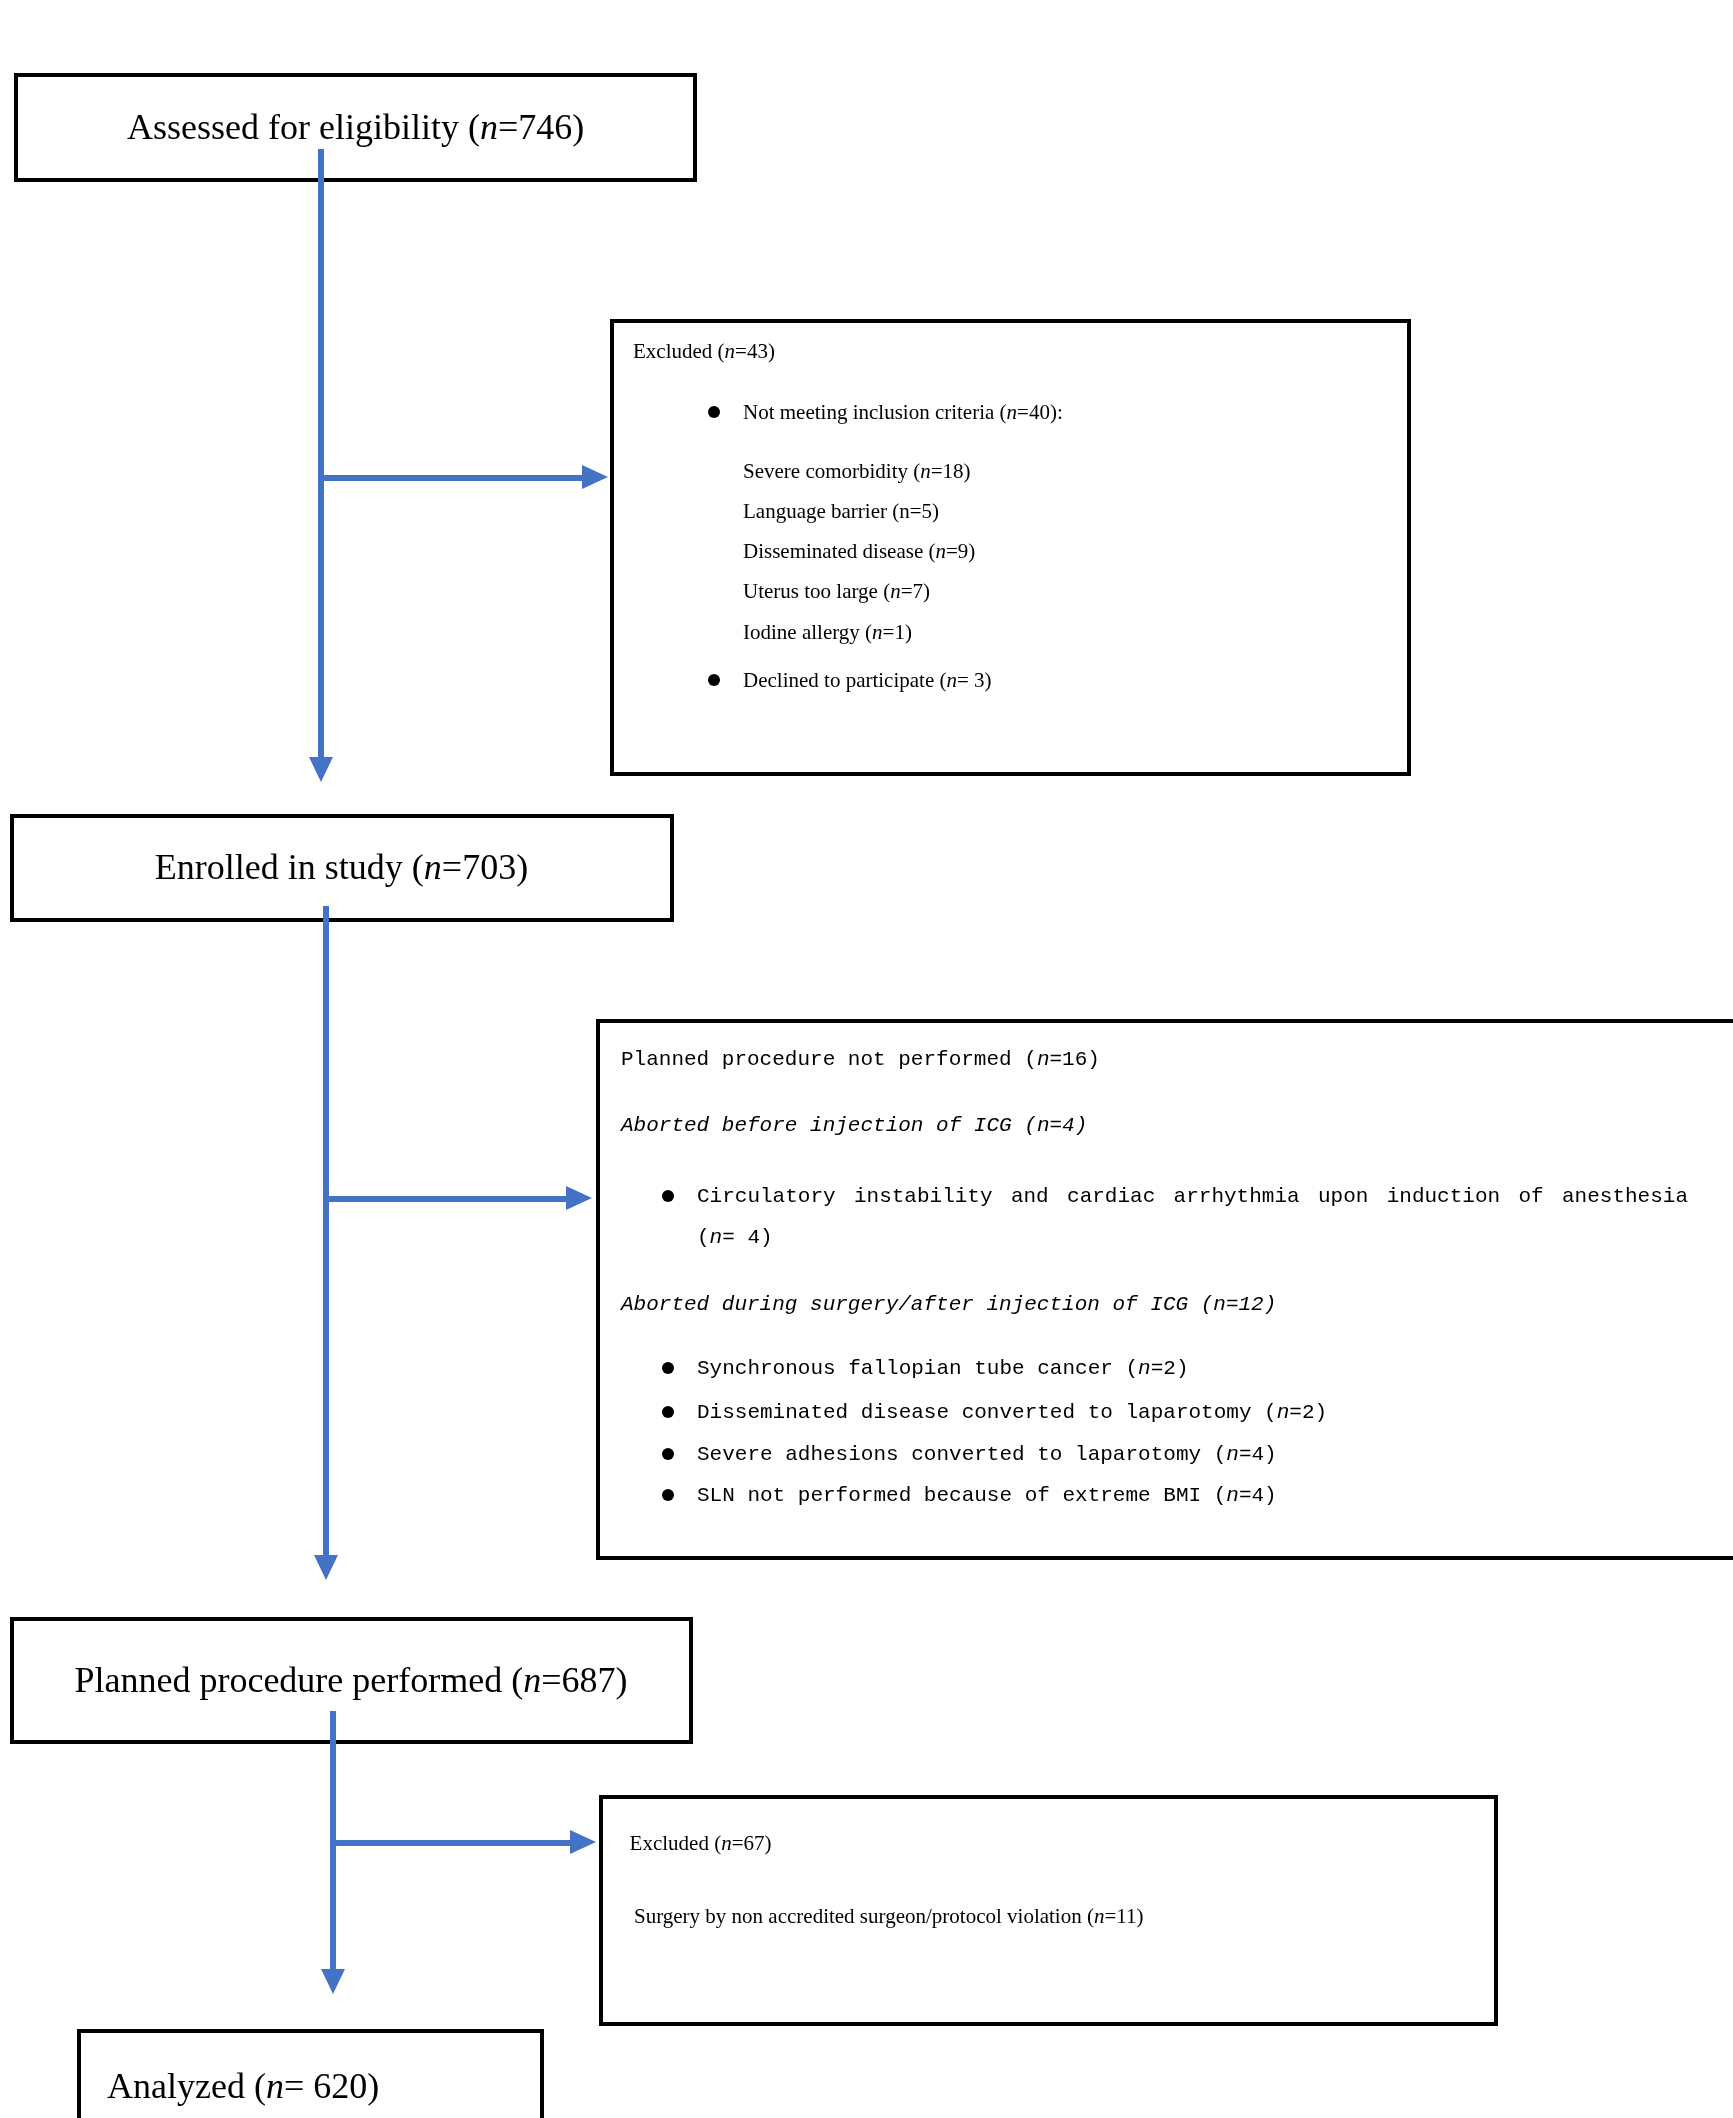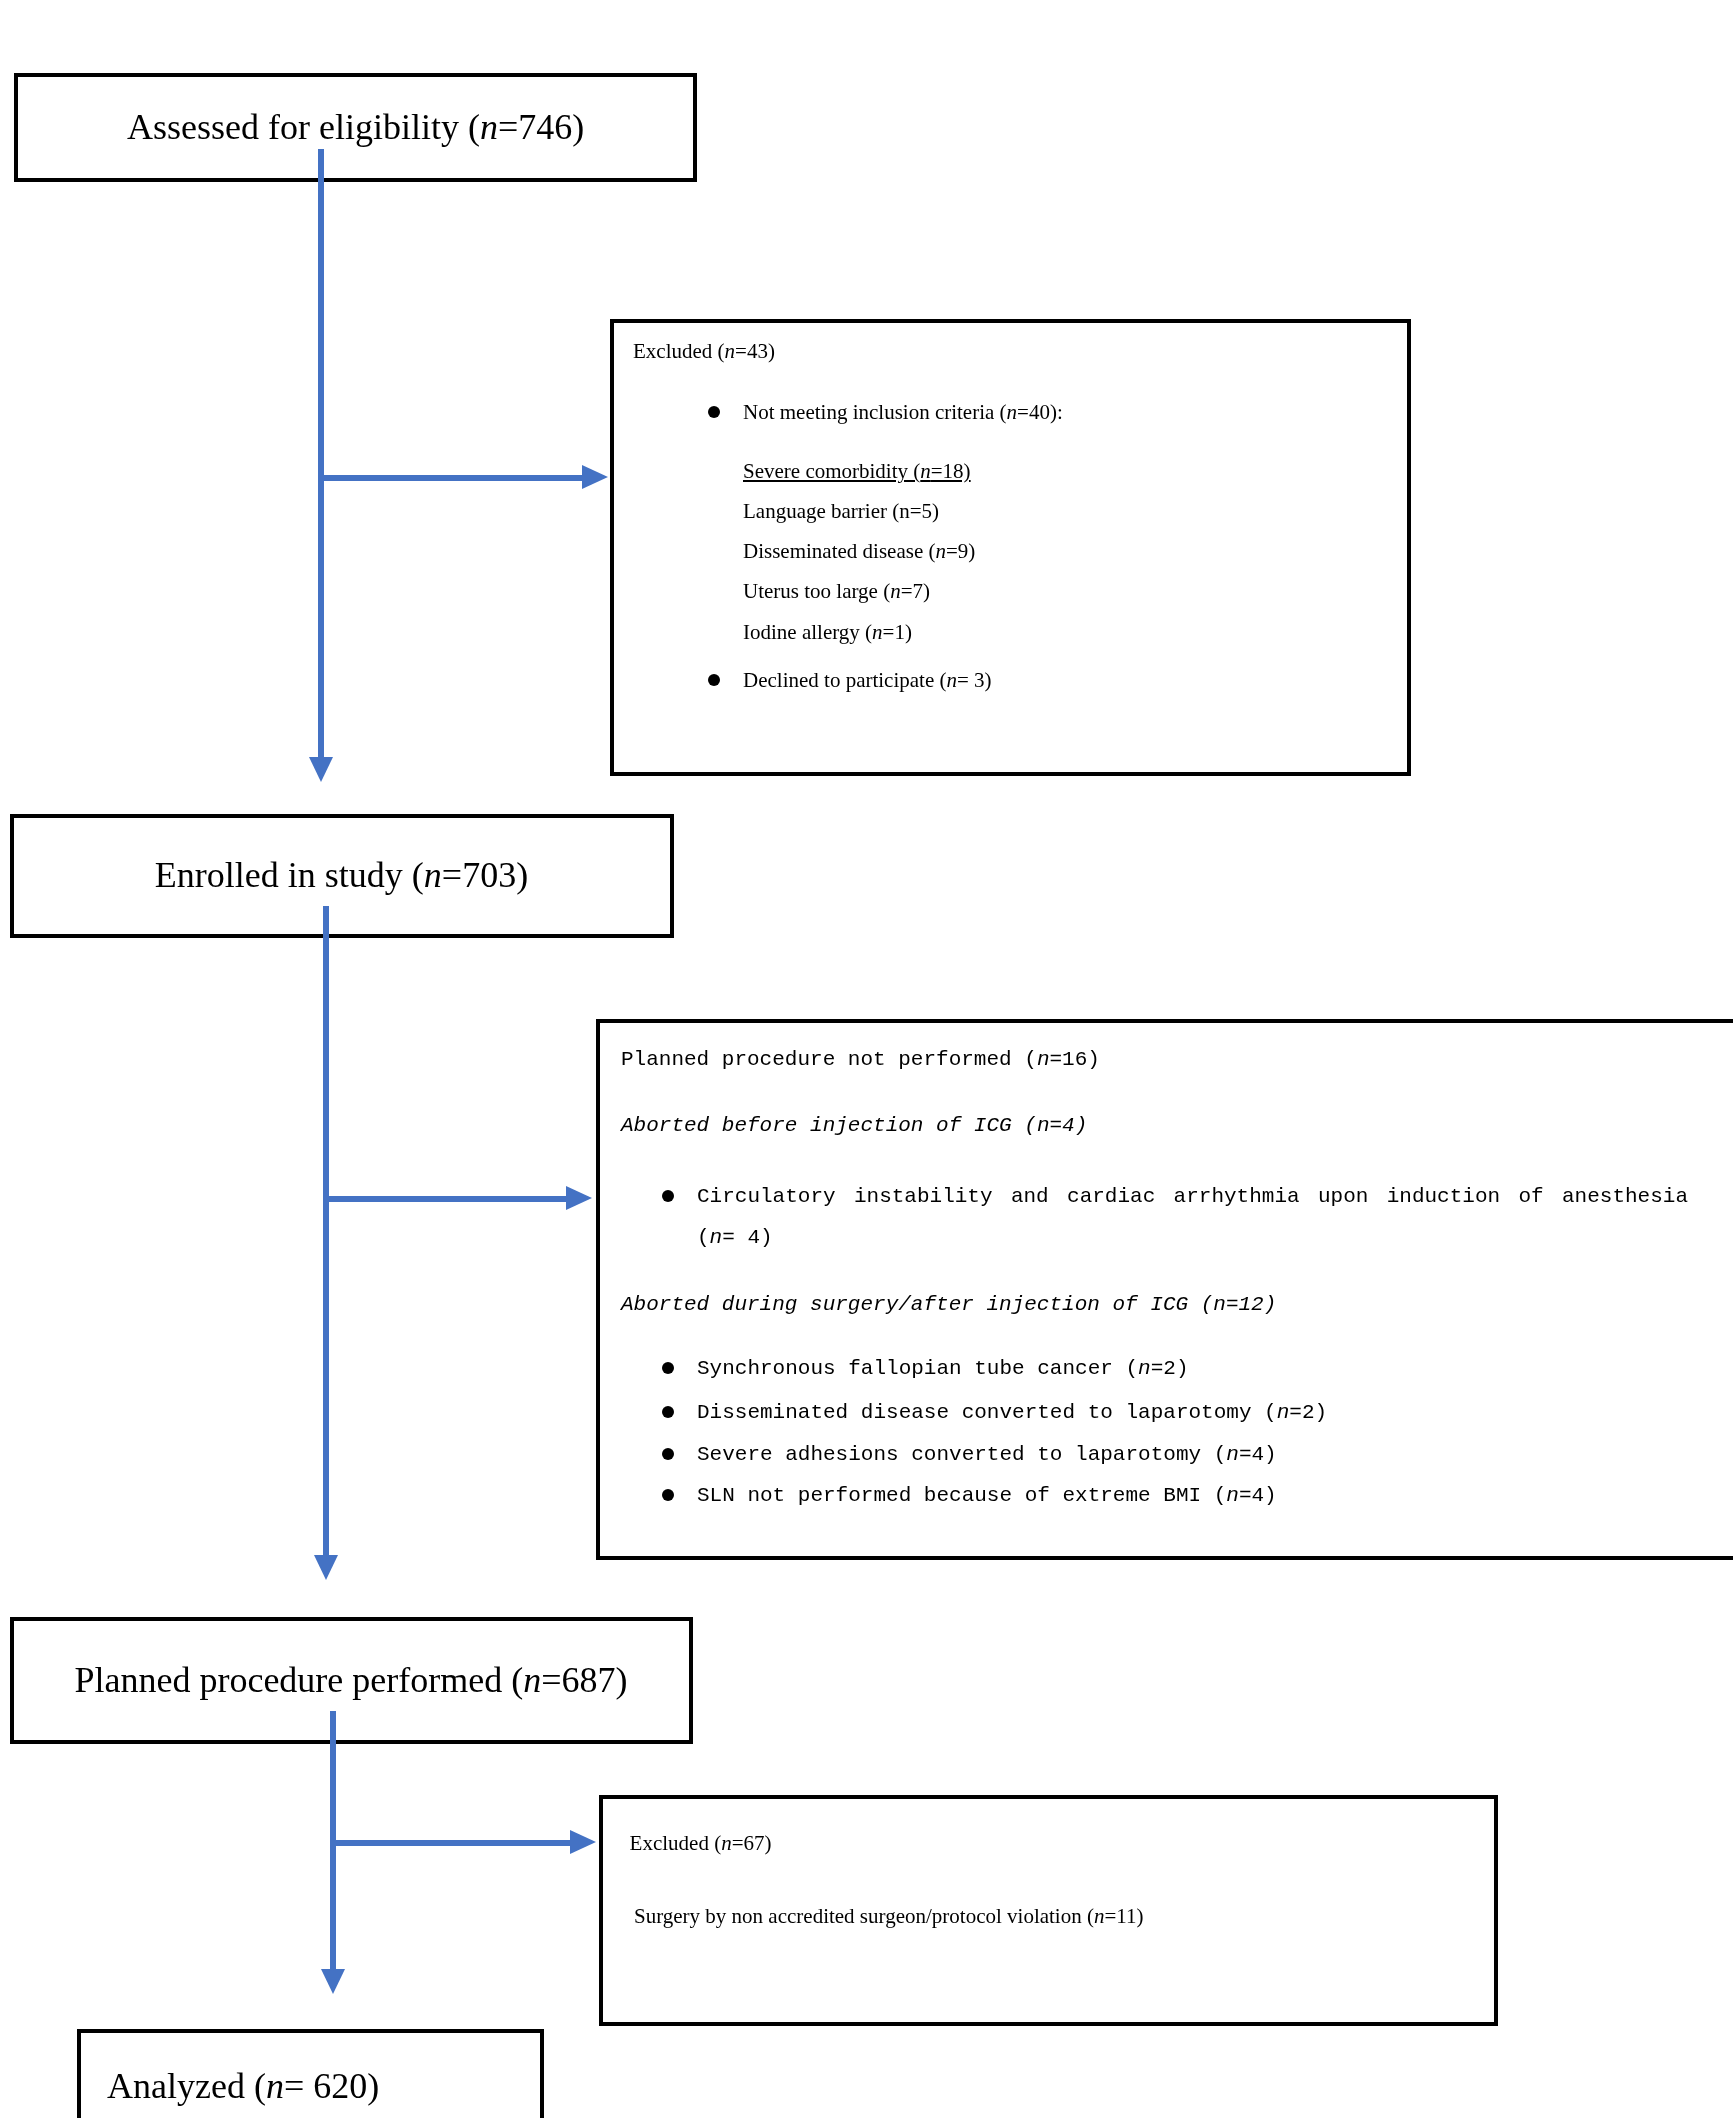--- a/index.html
+++ b/index.html
@@ -55,29 +55,29 @@
 
   <div class="vshaft" style="left:318px; top:149px; height:609px;"></div>
   <div class="head-down" style="left:309px; top:757px;"></div>
 
   <div class="hshaft" style="left:318px; top:475px; width:266px;"></div>
   <div class="head-right" style="left:582px; top:465px;"></div>
 
   <div class="box" style="left:610px; top:286px; width:801px; height:457px;">
     <div class="t itn" style="left:19px; top:7.6px;">Excluded (<i>n</i>=43)</div>
     <div class="t bullet itn" style="left:129px; top:69px;">Not meeting inclusion criteria (<i>n</i>=40):</div>
-    <div class="t itn" style="left:129px; top:128px;text-decoration:underline;">Severe comorbidity (<i>n</i>=18)</div>
+    <div class="t itn" style="left:129px; top:128px;">Severe comorbidity (<i>n</i>=18)</div>
     <div class="t" style="left:129px; top:168px;">Language barrier (n=5)</div>
     <div class="t itn" style="left:129px; top:208px;">Disseminated disease (<i>n</i>=9)</div>
     <div class="t itn" style="left:129px; top:248px;">Uterus too large (<i>n</i>=7)</div>
     <div class="t itn" style="left:129px; top:289px;">Iodine allergy (<i>n</i>=1)</div>
     <div class="t bullet itn" style="left:129px; top:337px;">Declined to participate (<i>n</i>= 3)</div>
   </div>
 
-  <div class="box center-label" style="left:9.5px; top:781px; width:664px; height:124px;">
+  <div class="box center-label" style="left:9.5px; top:781px; width:664px; height:108px;">
     <span class="itn">Enrolled in study (<i>n</i>=703)</span>
   </div>
 
   <div class="vshaft" style="left:323px; top:906px; height:651px;"></div>
   <div class="head-down" style="left:314px; top:1555px;"></div>
 
   <div class="hshaft" style="left:323px; top:1196px; width:244px;"></div>
   <div class="head-right" style="left:566px; top:1186px;"></div>
 
   <div class="box" style="left:596px; top:986px; width:1200px; height:541px;font-family:Liberation Mono, monospace;">

